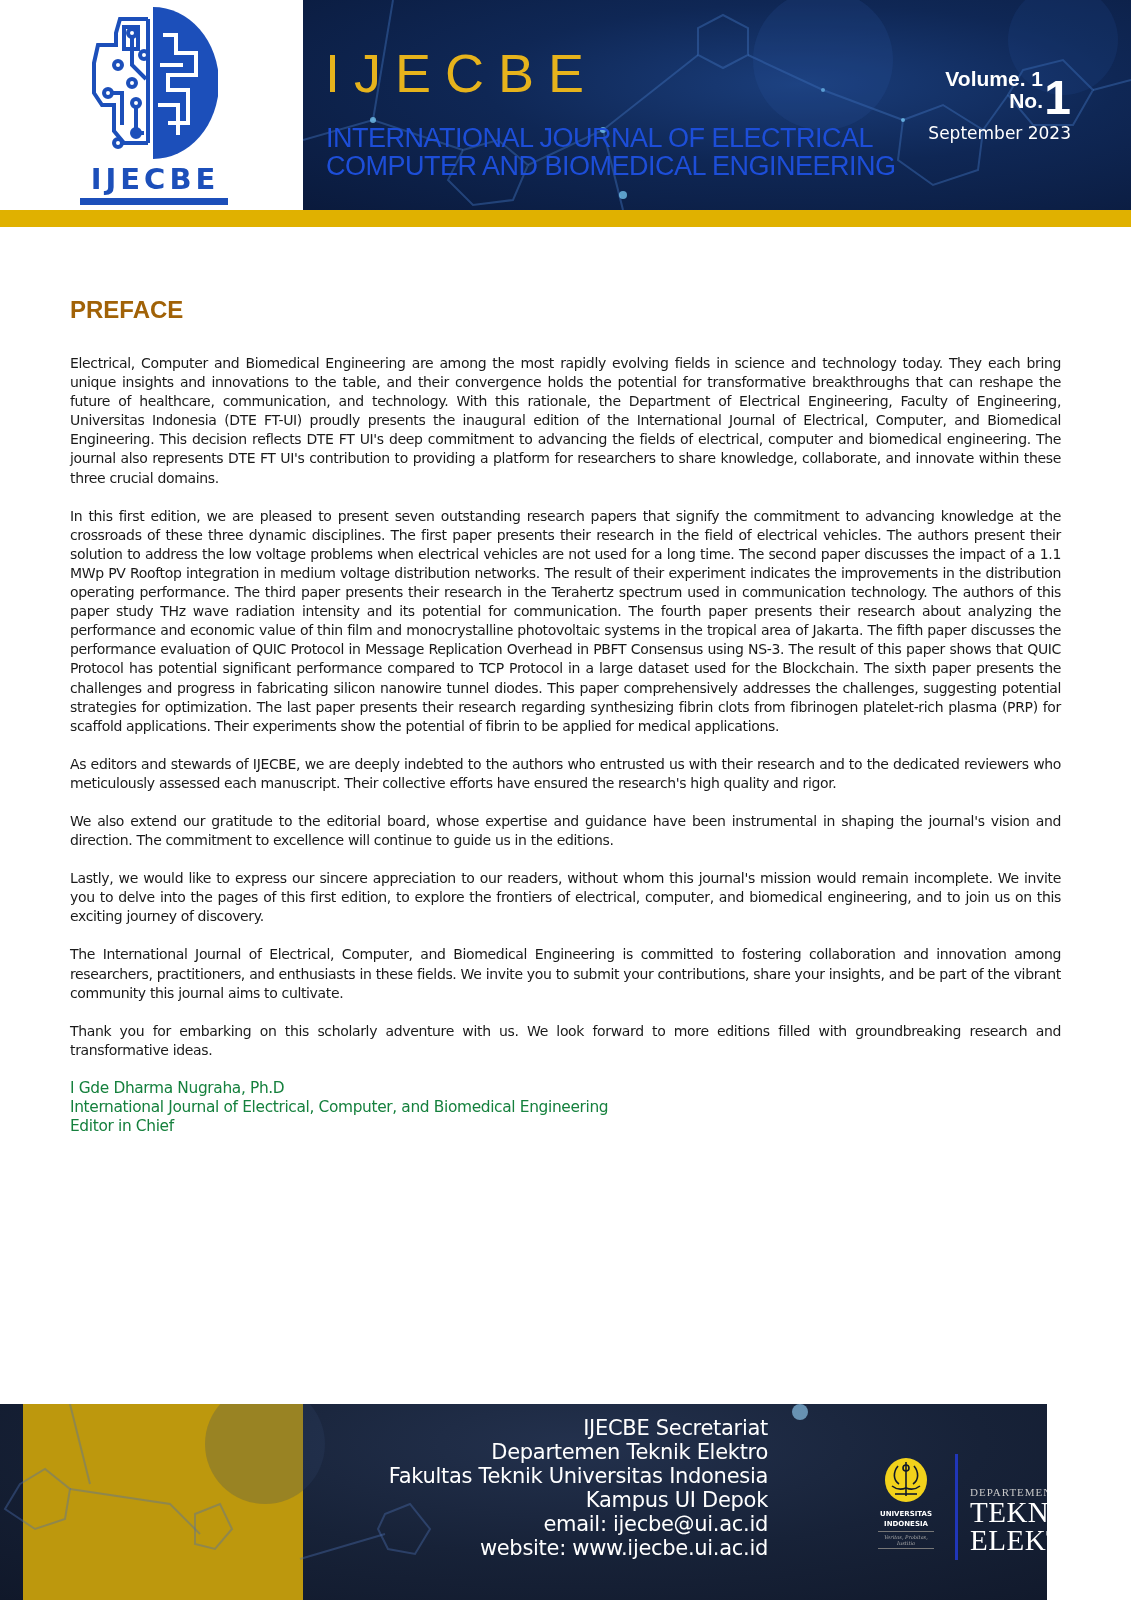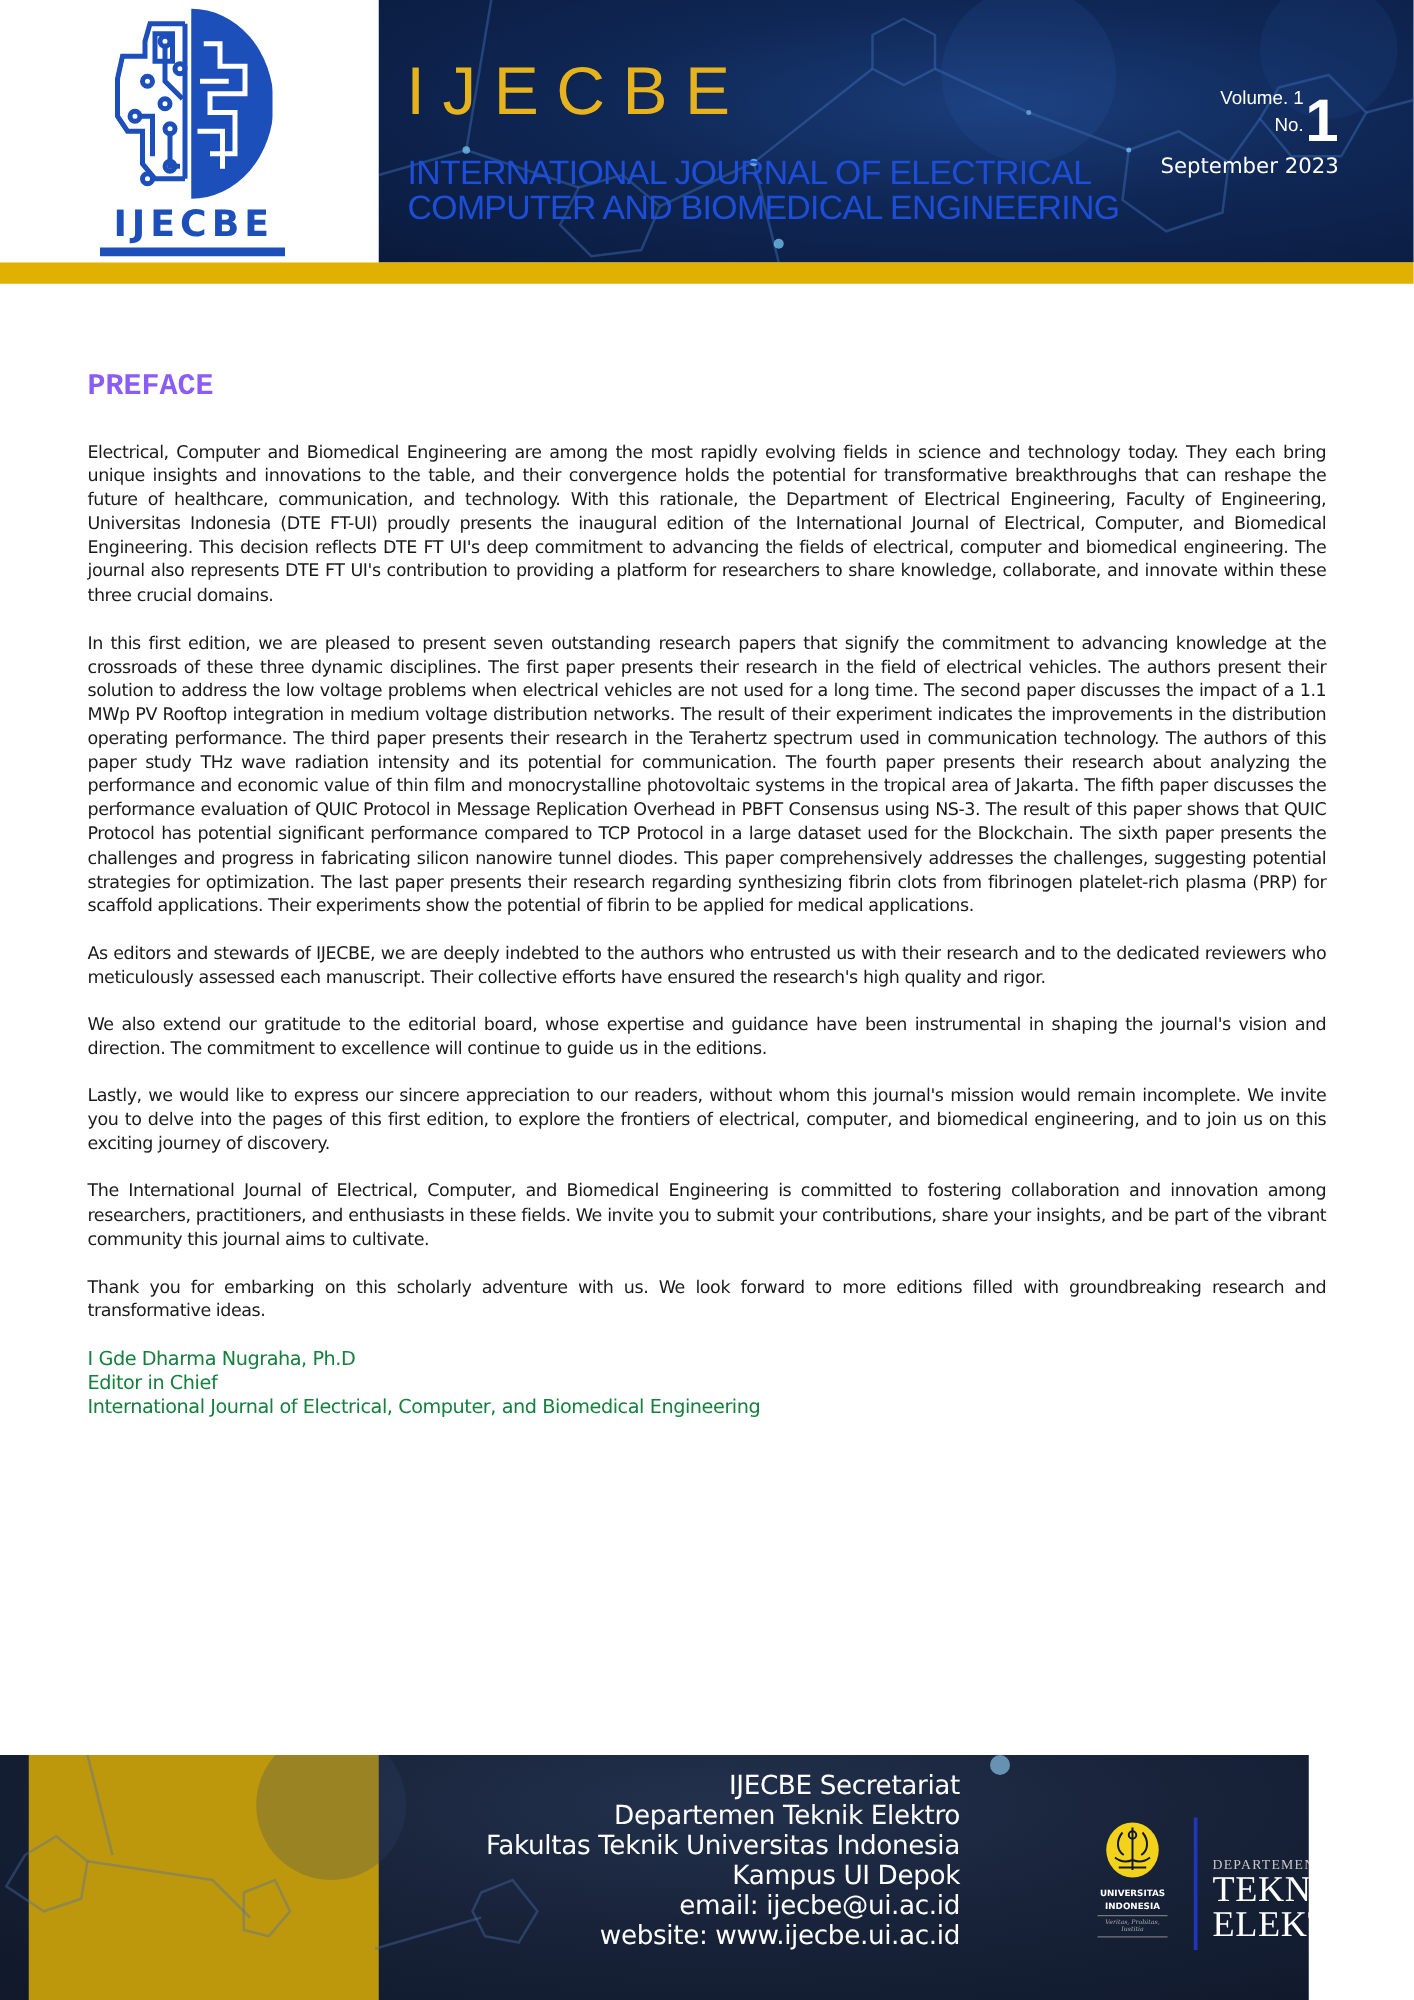--- a/index.html
+++ b/index.html
@@ -17,27 +17,27 @@
   .logo-svg { position:absolute; left:88px; top:5px; }
   .logo-text { position:absolute; left:80px; top:162px; width:150px; text-align:center;
     font-family:"DejaVu Sans", sans-serif; font-weight:bold; font-size:29px; letter-spacing:4px; color:#1c4fba; }
   .logo-underline { position:absolute; left:80px; top:198px; width:148px; height:7px; background:#1c4fba; }
 
   .brand { position:absolute; left:325px; top:46px; font-family:"Liberation Sans", sans-serif;
     font-size:54px; letter-spacing:14px; color:#e6b31c; font-weight:normal; line-height:1; }
   .journal-title { position:absolute; left:326px; top:124px; font-family:"Liberation Sans", sans-serif;
     font-size:27px; line-height:28px; color:#1d4ed8; letter-spacing:-0.5px; }
   .vol-block { position:absolute; right:60px; top:68px; text-align:right; color:#fff; }
-  .vol-line { font-weight:normal; font-size:15px; line-height:22px; padding-right:28px; }
+  .vol-line { font-weight:bold; font-size:21px; line-height:22px; padding-right:28px; }
   .vol-num { position:absolute; right:0; top:6px; font-size:48px; font-weight:bold; line-height:48px; }
   .vol-date { font-size:17px; line-height:20px; font-family:"DejaVu Sans", sans-serif;margin-top:11px; }
 
   
   .main { position:absolute; left:70px; top:296px; width:991px; }
-  .title { font-family:Liberation Mono, monospace; font-weight:bold; font-size:24px; color:#8b5cf6; margin-bottom:30px; }
+  .title { font-family:Liberation Sans, sans-serif; font-weight:bold; font-size:24px; color:#a16207; margin-bottom:30px; }
   .para { font-family:"DejaVu Sans", sans-serif; font-size:14px; line-height:19.1px; text-align:justify;
     color:#1a1a1a; margin-bottom:19px; letter-spacing:-0.35px; word-spacing:0px; }
   .sig { font-family:"DejaVu Sans", sans-serif; font-size:15.4px; line-height:19.1px; color:#15803d; letter-spacing:-0.35px; }
 
   
   .footer { position:absolute; left:0; top:1404px; width:1047px; height:196px;
     background: radial-gradient(ellipse at 55% 20%, #23314d 0%, #172238 50%, #10182a 100%); overflow:hidden; }
   .footer-gold { position:absolute; left:23px; top:0; width:280px; height:196px; background:#bd980d; }
   .footer svg.bg { position:absolute; left:0; top:0; }
   .address { position:absolute; right:279px; top:12px; text-align:right; color:#fff;
@@ -128,22 +128,22 @@
   <h1 class="title">PREFACE</h1>
   <p class="para">Electrical, Computer and Biomedical Engineering are among the most rapidly evolving fields in science and technology today. They each bring unique insights and innovations to the table, and their convergence holds the potential for transformative breakthroughs that can reshape the future of healthcare, communication, and technology. With this rationale, the Department of Electrical Engineering, Faculty of Engineering, Universitas Indonesia (DTE FT-UI) proudly presents the inaugural edition of the International Journal of Electrical, Computer, and Biomedical Engineering. This decision reflects DTE FT UI's deep commitment to advancing the fields of electrical, computer and biomedical engineering. The journal also represents DTE FT UI's contribution to providing a platform for researchers to share knowledge, collaborate, and innovate within these three crucial domains.</p>
   <p class="para">In this first edition, we are pleased to present seven outstanding research papers that signify the commitment to advancing knowledge at the crossroads of these three dynamic disciplines. The first paper presents their research in the field of electrical vehicles. The authors present their solution to address the low voltage problems when electrical vehicles are not used for a long time. The second paper discusses the impact of a 1.1 MWp PV Rooftop integration in medium voltage distribution networks. The result of their experiment indicates the improvements in the distribution operating performance. The third paper presents their research in the Terahertz spectrum used in communication technology. The authors of this paper study THz wave radiation intensity and its potential for communication. The fourth paper presents their research about analyzing the performance and economic value of thin film and monocrystalline photovoltaic systems in the tropical area of Jakarta. The fifth paper discusses the performance evaluation of QUIC Protocol in Message Replication Overhead in PBFT Consensus using NS-3. The result of this paper shows that QUIC Protocol has potential significant performance compared to TCP Protocol in a large dataset used for the Blockchain. The sixth paper presents the challenges and progress in fabricating silicon nanowire tunnel diodes. This paper comprehensively addresses the challenges, suggesting potential strategies for optimization. The last paper presents their research regarding synthesizing fibrin clots from fibrinogen platelet-rich plasma (PRP) for scaffold applications. Their experiments show the potential of fibrin to be applied for medical applications.</p>
   <p class="para">As editors and stewards of IJECBE, we are deeply indebted to the authors who entrusted us with their research and to the dedicated reviewers who meticulously assessed each manuscript. Their collective efforts have ensured the research's high quality and rigor.</p>
   <p class="para">We also extend our gratitude to the editorial board, whose expertise and guidance have been instrumental in shaping the journal's vision and direction. The commitment to excellence will continue to guide us in the editions.</p>
   <p class="para">Lastly, we would like to express our sincere appreciation to our readers, without whom this journal's mission would remain incomplete. We invite you to delve into the pages of this first edition, to explore the frontiers of electrical, computer, and biomedical engineering, and to join us on this exciting journey of discovery.</p>
   <p class="para">The International Journal of Electrical, Computer, and Biomedical Engineering is committed to fostering collaboration and innovation among researchers, practitioners, and enthusiasts in these fields. We invite you to submit your contributions, share your insights, and be part of the vibrant community this journal aims to cultivate.</p>
   <p class="para">Thank you for embarking on this scholarly adventure with us. We look forward to more editions filled with groundbreaking research and transformative ideas.</p>
   <div class="sig">
     <div>I Gde Dharma Nugraha, Ph.D</div>
+    <div>International Journal of Electrical, Computer, and Biomedical Engineering</div>
     <div>Editor in Chief</div>
-    <div>International Journal of Electrical, Computer, and Biomedical Engineering</div>
   </div>
 </div>
 
 <div class="footer">
   <div class="footer-gold"></div>
   <svg class="bg" width="1131" height="196">
     <g fill="none" stroke="#4a6fb0" stroke-opacity="0.4" stroke-width="2">
       <polygon points="20,80 45,65 70,85 65,115 35,125 5,105"></polygon>
       <polygon points="195,110 220,100 232,125 215,145 195,140"></polygon>
       <polygon points="385,110 410,100 430,125 415,150 388,145 378,125"></polygon>

